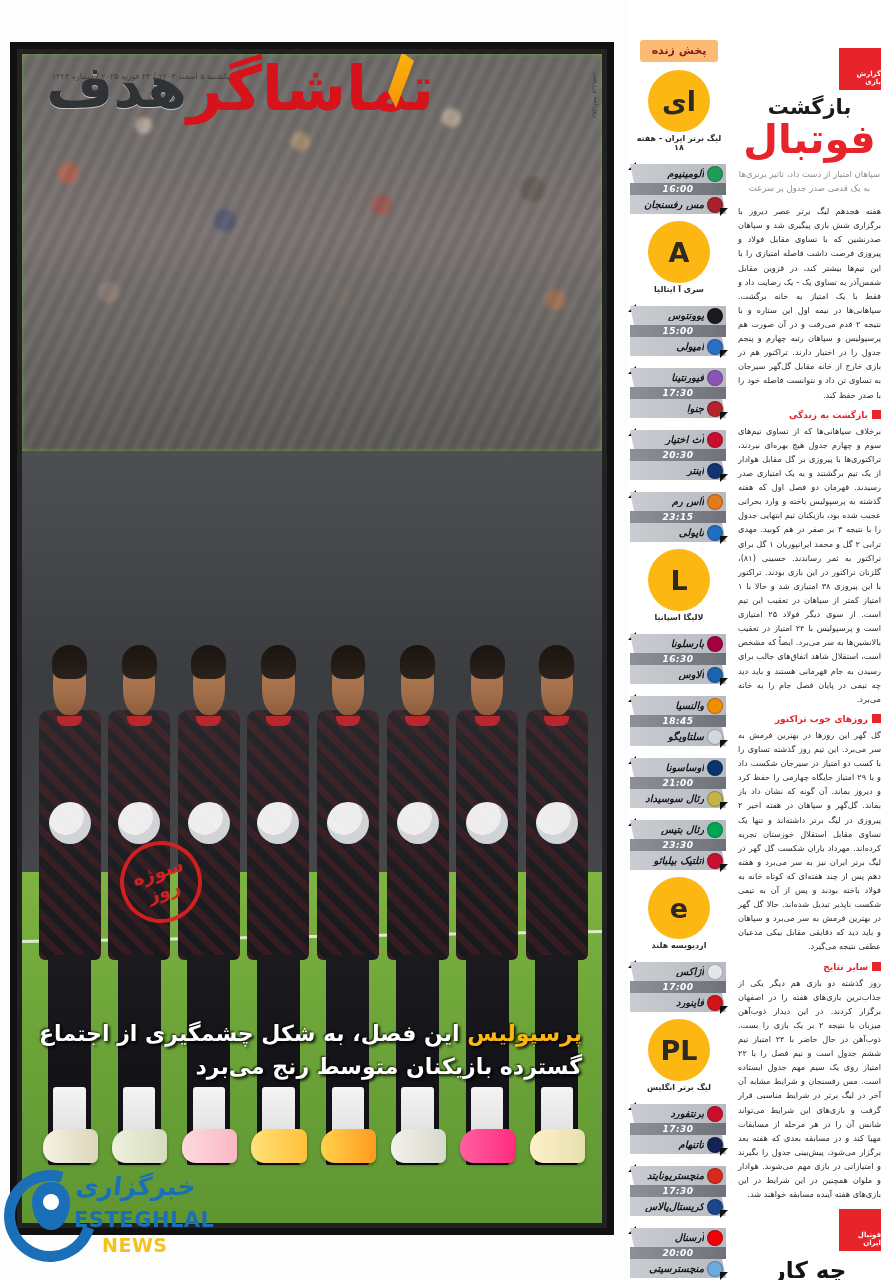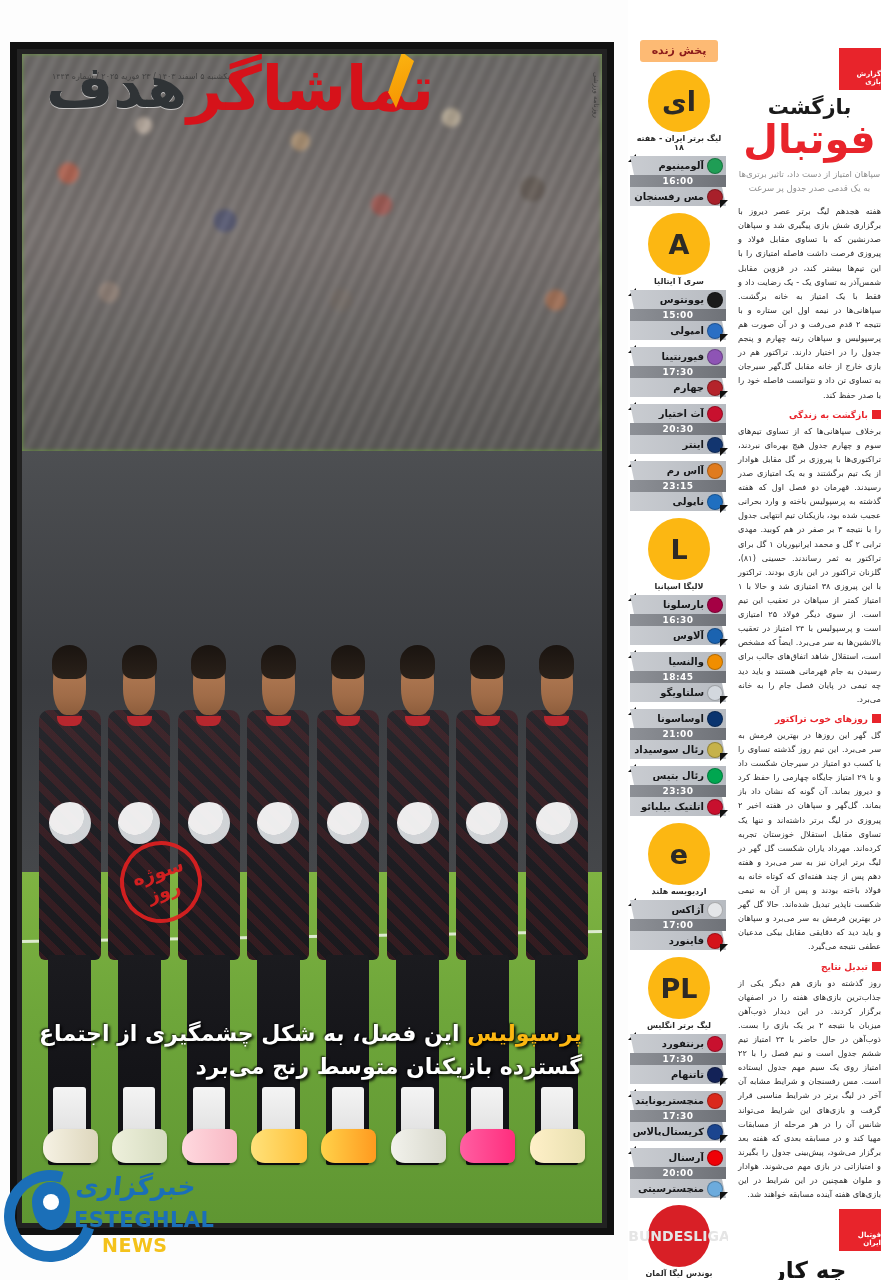--- a/index.html
+++ b/index.html
@@ -306,22 +306,23 @@
     color: #2b2b2b;
     text-align: center;
     direction: rtl;
     margin-bottom: 4px;
     font-weight: 700;
   }
 
   .match {
     position: relative;
     width: 96px;
-    margin: 4px auto 7px;
-    direction: rtl;
+    margin: 12px auto 7px;
+    direction: rtl;
+    font-style: italic;
   }
   .team-row {
     display: flex;
     flex-direction: row;
     align-items: center;
     height: 19px;
     background: linear-gradient(90deg,#c9ccd1,#b7bbc1);
     padding: 0 3px;
     gap: 3px;
   }
@@ -682,21 +683,21 @@
             </div>
           </div>
           <div class="match">
             <div class="team-row top">
               <span class="crest" style="background: rgb(142, 84, 181);"></span>
               <span class="team-name">فیورنتینا</span>
             </div>
             <div class="match-time">17:30</div>
             <div class="team-row bot">
               <span class="crest" style="background: rgb(180, 35, 43);"></span>
-              <span class="team-name">چهارم</span>
+              <span class="team-name">جنوا</span>
             </div>
           </div>
           <div class="match">
             <div class="team-row top">
               <span class="crest" style="background: rgb(200, 16, 46);"></span>
               <span class="team-name">آث اختیار</span>
             </div>
             <div class="match-time">20:30</div>
             <div class="team-row bot">
               <span class="crest" style="background: rgb(18, 53, 111);"></span>
@@ -847,21 +848,21 @@
     <div class="art-body">برخلاف سپاهانی‌ها که از تساوی تیم‌های سوم و چهارم جدول هیچ بهره‌ای نبردند، تراکتوری‌ها با پیروزی بر گل مقابل هوادار از یک تیم برگشتند و به یک امتیازی صدر رسیدند. قهرمان دو فصل اول که هفته گذشته به پرسپولیس باخته و وارد بحرانی عجیب شده بود، بازیکنان تیم انتهایی جدول را با نتیجه ۳ بر صفر در هم کوبید. مهدی ترابی ۲ گل و محمد ایرانپوریان ۱ گل برای تراکتور به ثمر رساندند. حسینی (۸۱)، گلزنان تراکتور در این بازی بودند. تراکتور با این پیروزی ۳۸ امتیازی شد و حالا با ۱ امتیاز کمتر از سپاهان در تعقیب این تیم است. از سوی دیگر فولاد ۲۵ امتیازی است و پرسپولیس با ۲۴ امتیاز در تعقیب بالانشین‌ها به سر می‌برد. ایضاً که مشخص است، استقلال شاهد اتفاق‌های جالب برای رسیدن به جام قهرمانی هستند و باید دید چه تیمی در پایان فصل جام را به خانه می‌برد.</div>
 
     <div class="sub-head">
       <span class="sq"></span>
       <span class="txt">روزهای خوب تراکتور</span>
     </div>
     <div class="art-body">گل گهر این روزها در بهترین فرمش به سر می‌برد. این تیم روز گذشته تساوی را با کسب دو امتیاز در سیرجان شکست داد و با ۲۹ امتیاز جایگاه چهارمی را حفظ کرد و دیروز بماند. آن گونه که نشان داد باز بماند. گل‌گهر و سپاهان در هفته اخیر ۲ پیروزی در لیگ برتر داشته‌اند و تنها یک تساوی مقابل استقلال خوزستان تجربه کرده‌اند. مهرداد یاران شکست گل گهر در لیگ برتر ایران نیز به سر می‌برد و هفته دهم پس از چند هفته‌ای که کوتاه خانه به فولاد باخته بودند و پس از آن به تیمی شکست ناپذیر تبدیل شده‌اند. حالا گل گهر در بهترین فرمش به سر می‌برد و سپاهان و باید دید که دقایقی مقابل بیکی مدعیان عطفی نتیجه می‌گیرد.</div>
 
     <div class="sub-head">
       <span class="sq"></span>
-      <span class="txt">تبدیل نتایج</span>
+      <span class="txt">سایر نتایج</span>
     </div>
     <div class="art-body">روز گذشته دو بازی هم دیگر یکی از جذاب‌ترین بازی‌های هفته را در اصفهان برگزار کردند. در این دیدار ذوب‌آهن میزبان با نتیجه ۲ بر یک بازی را بست. ذوب‌آهن در حال حاضر با ۲۴ امتیاز تیم ششم جدول است و نیم فصل را با ۲۲ امتیاز روی یک سیم مهم جدول ایستاده است. مس رفسنجان و شرایط مشابه آن آخر در لیگ برتر در شرایط مناسبی قرار گرفت و بازی‌های این شرایط می‌تواند شانس آن را در هر مرحله از مسابقات مهیا کند و در مسابقه بعدی که هفته بعد برگزار می‌شود، پیش‌بینی جدول را بگیرند و امتیازاتی در بازی مهم می‌شوند. هوادار و ملوان همچنین در این شرایط در این بازی‌های هفته آینده مسابقه خواهند شد.</div>
 
     <div class="art-tag" style="margin-top:8px;">
       <span>فوتبال ایران</span>
     </div>
     <div class="art2-title">چه کار می‌کرد</div>
 
   </div>
 

